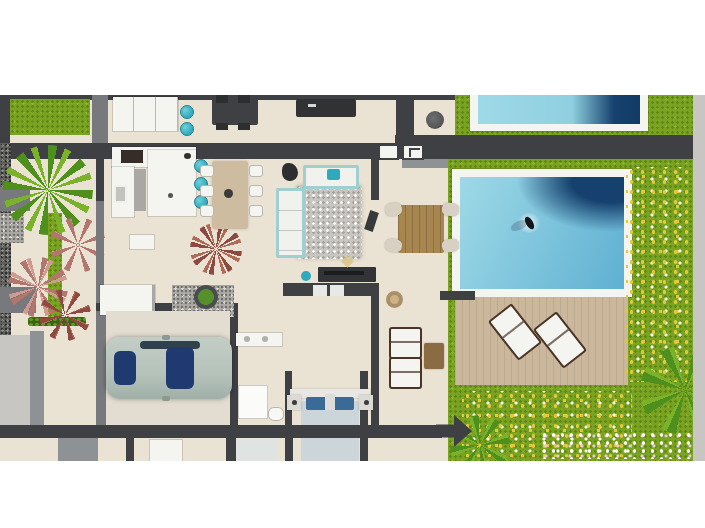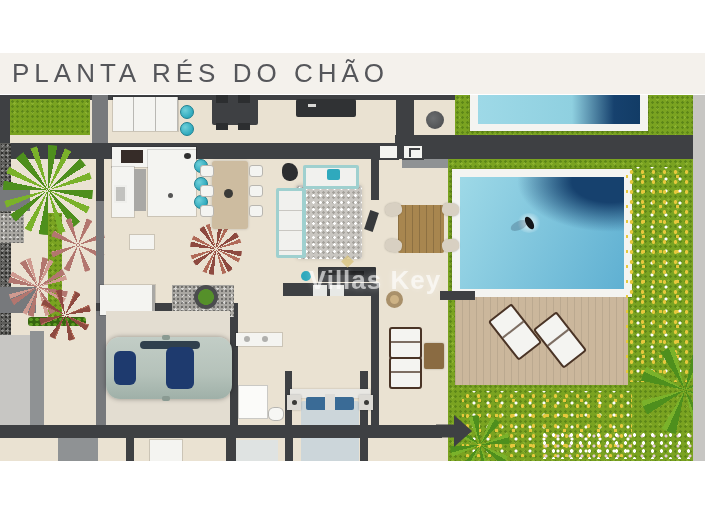--- a/index.html
+++ b/index.html
@@ -61,23 +61,20 @@
   .woodT{background-color:var(--wood,#a8864f);
     background-image:repeating-linear-gradient(90deg,rgba(0,0,0,.16) 0 1px,transparent 1px 7px);border-radius:2px;}
   .watermark{font-size:26px;font-weight:600;color:var(--watermark,rgba(255,255,255,.62));
     letter-spacing:1px;text-align:center;text-shadow:0 0 6px rgba(255,255,255,.35);}
 </style>
 </head>
 <body>
 
 <div class="canvas">
 
-  <div class="titlebar">
-    <h1>PLANTA RÉS DO CHÃO</h1>
-  </div>
 
   <div class="plan">
 
     <div class="a wallD" style="left:0;top:0;width:470px;height:5px"></div>
     <div class="a wallD" style="left:0;top:0;width:10px;height:48px"></div>
     <div class="a grassT" style="left:10px;top:4px;width:80px;height:36px"></div>
     <div class="a wallG" style="left:92px;top:0;width:16px;height:48px"></div>
     <div class="a white" style="left:113px;top:2px;width:64px;height:34px;border-right:1px solid #b9b8b4"></div>
     <div class="a" style="left:133px;top:2px;width:1px;height:34px;background:#b9b8b4"></div>
     <div class="a" style="left:155px;top:2px;width:1px;height:34px;background:#b9b8b4"></div>
@@ -227,16 +224,15 @@
     <div class="a wallM" style="left:58px;top:343px;width:40px;height:23px"></div>
     <div class="a wallD" style="left:126px;top:343px;width:8px;height:23px"></div>
     <div class="a white" style="left:150px;top:345px;width:32px;height:21px"></div>
     <div class="a wallD" style="left:226px;top:343px;width:10px;height:23px"></div>
     <div class="a" style="left:236px;top:345px;width:42px;height:21px;background:#dfe3e2"></div>
     <div class="a wallD" style="left:285px;top:343px;width:8px;height:23px"></div>
     <div class="a" style="left:301px;top:344px;width:58px;height:22px;background:var(--duvet,#ccd6da)"></div>
     <div class="a wallD" style="left:360px;top:343px;width:8px;height:23px"></div>
 
     <div class="a" style="left:343px;top:162px;width:9px;height:9px;background:#d8c27a;opacity:.75;transform:rotate(45deg)"></div>
-    <div class="a watermark" style="left:268px;top:170px;width:214px;height:30px">Villas Key</div>
 
   </div>
 </div>
 
 </body></html>

